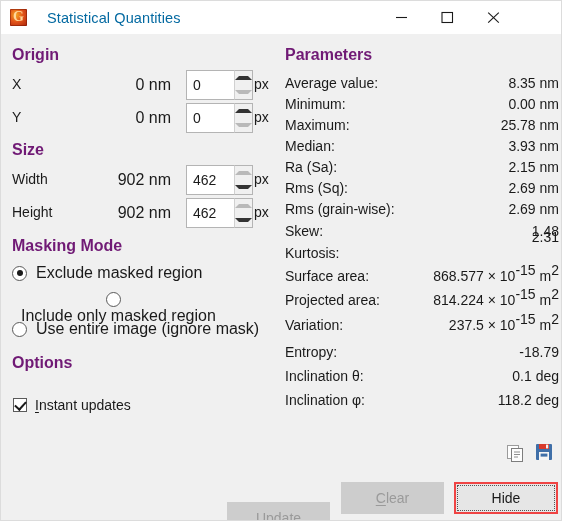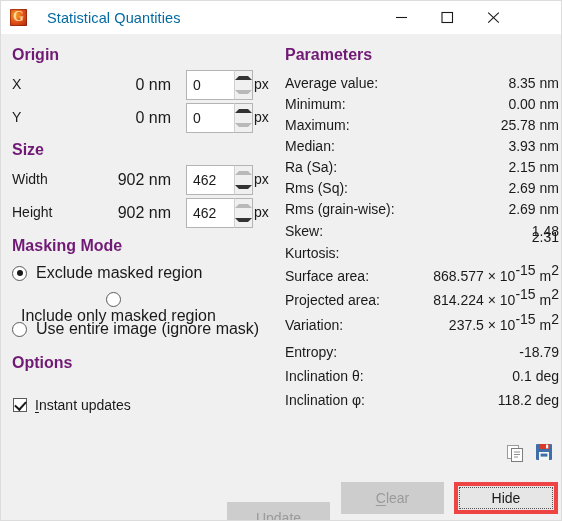--- a/index.html
+++ b/index.html
@@ -194,21 +194,21 @@
     font-size: 14px;
     background: #cdcdcd;
     border: 1px solid #cdcdcd;
     color: #1a1a1a;
     white-space: nowrap;
     user-select: none;
   }
   .btn.disabled { color: #9a9a9a; background: #cdcdcd; border-color: #cdcdcd; }
   .btn.default {
     background: #e6e6e6;
-    border: 4px solid #ef4444;
+    border: 2px solid #ef4444;
     color: #1a1a1a;
   }
   .btn.default .focusring {
     position: absolute; left: 1px; top: 1px; right: 1px; bottom: 1px;
     border: 1px dotted #555;
     pointer-events: none;
   }
 </style>
 </head>
 <body>

